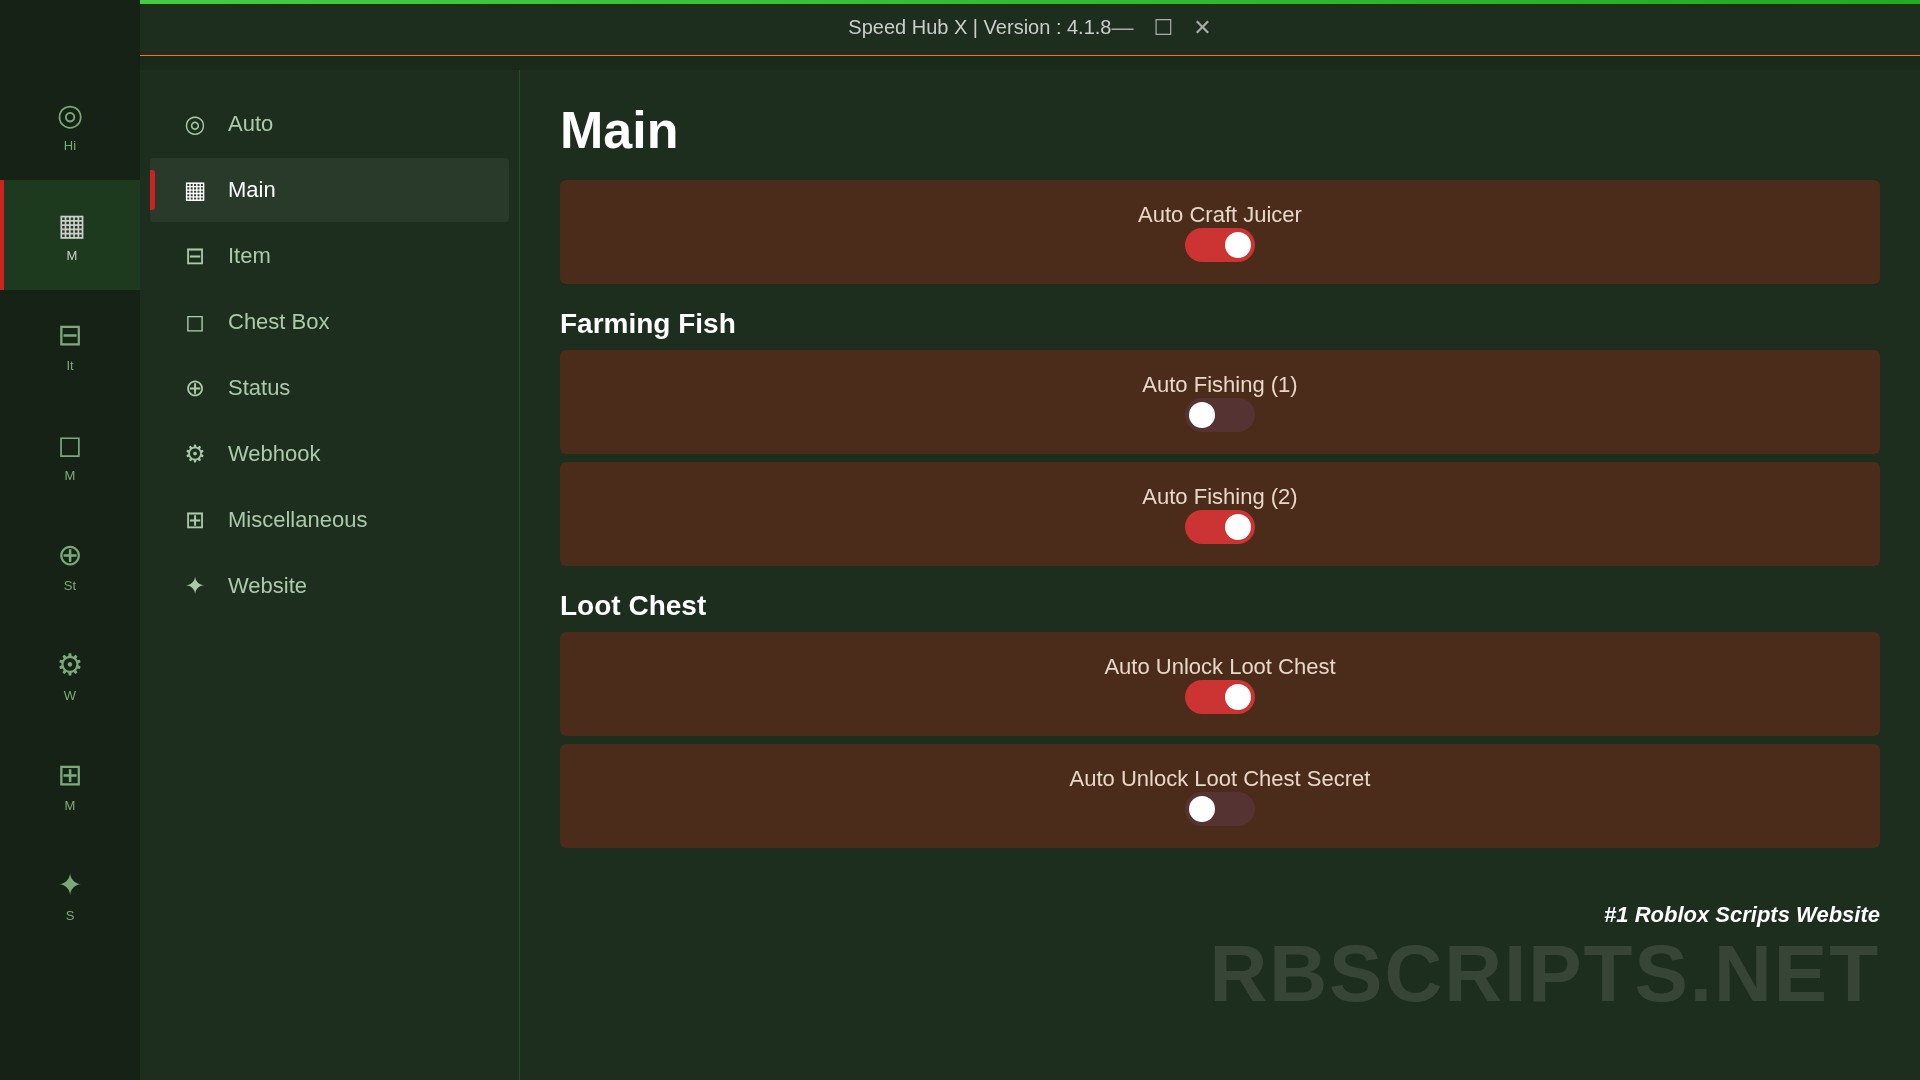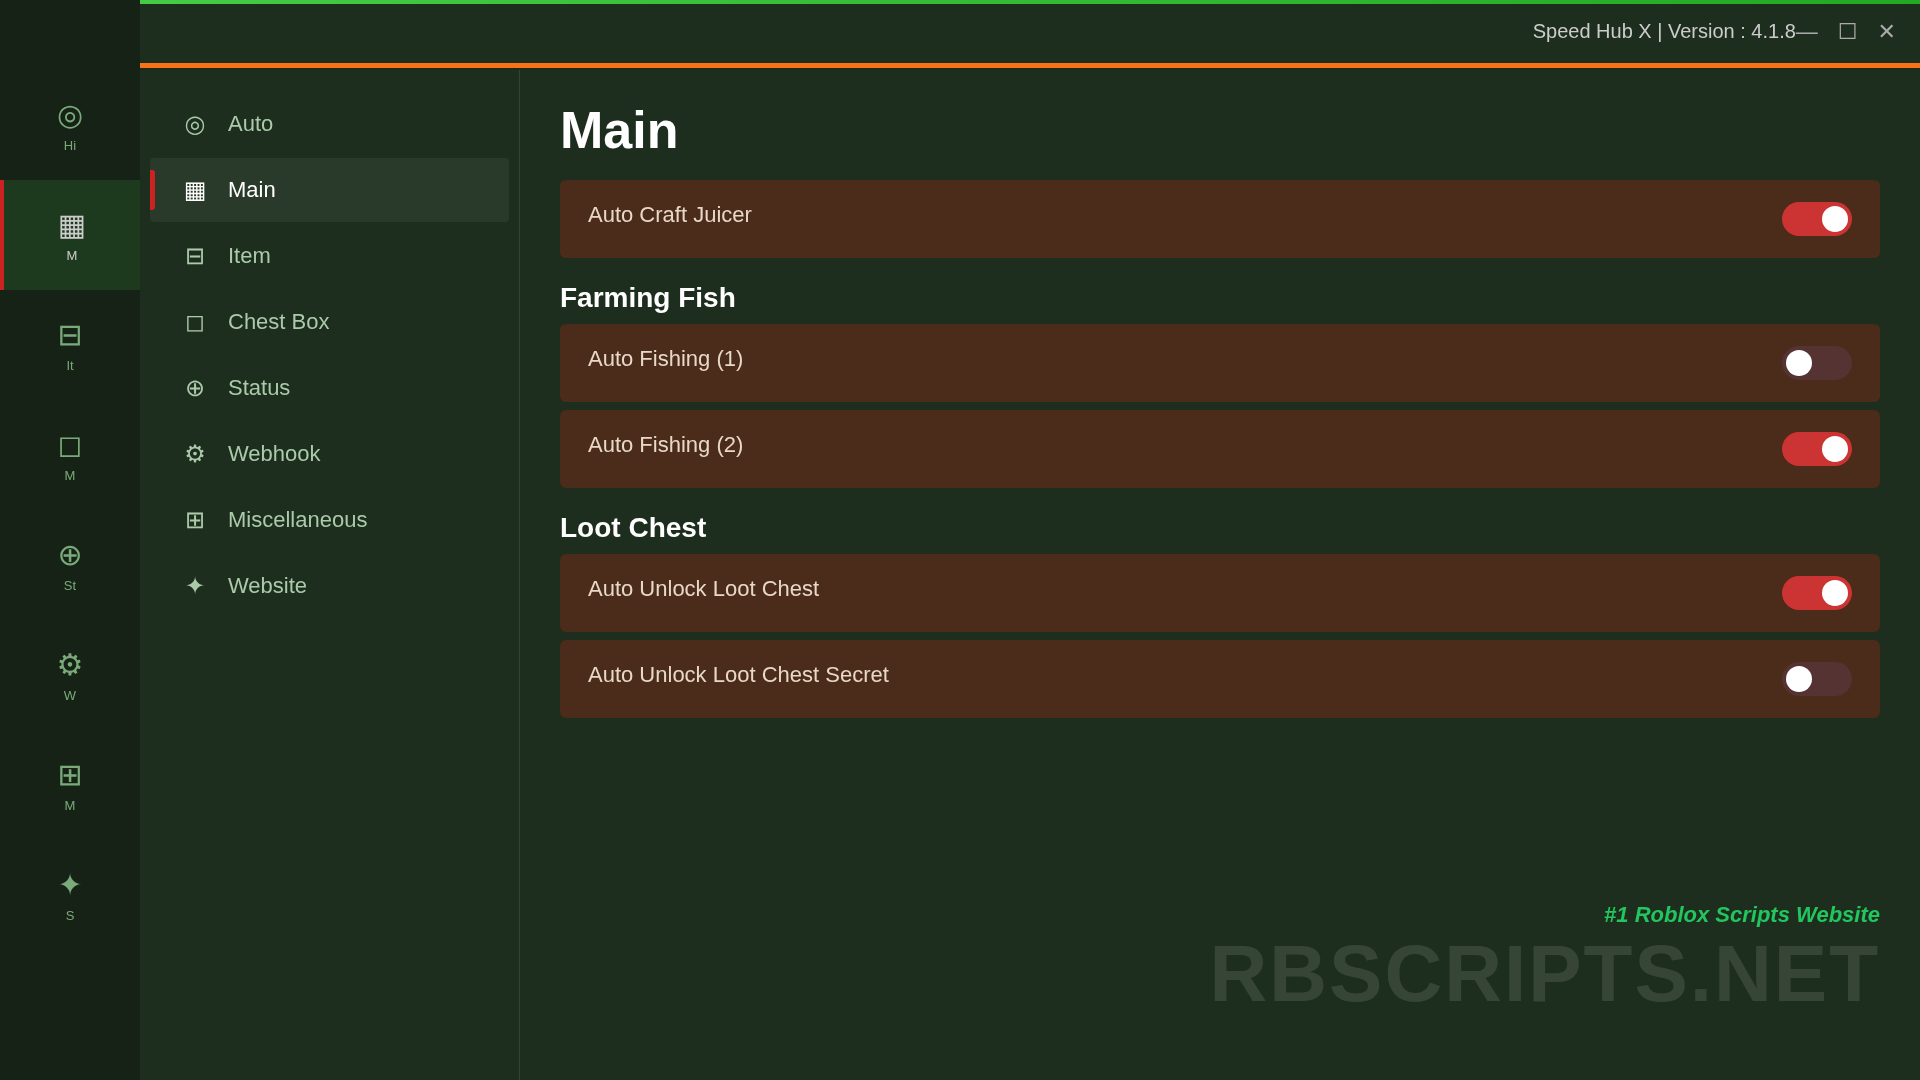--- a/index.html
+++ b/index.html
@@ -9,26 +9,26 @@
       background: #1a2a1a;
       font-family: 'Segoe UI', Arial, sans-serif;
       overflow: hidden;
       position: relative;
     }
 
     
     .title-bar {
       position: absolute;
       top: 0; left: 140px; right: 0;
-      height: 68px;
+      height: 56px;
       background: #1e2e1e;
-      border-bottom: 5px solid #f97316;
-      display: flex;
-      align-items: center;
-      justify-content: flex-end;
+      border-bottom: 1px solid #f97316;
+      display: flex;
+      align-items: center;
+      justify-content: center;
       padding: 0 24px;
       z-index: 10;
     }
     .title-bar-title {
       color: #ccc;
       font-size: 20px;
       font-weight: 400;
     }
     .title-bar-controls {
       display: flex;
@@ -169,25 +169,27 @@
       font-weight: 700;
       color: #ffffff;
       margin: 24px 0 10px 0;
     }
 
     
     .feature-row {
       background: rgba(120, 40, 20, 0.5);
       border-radius: 6px;
       display: flex;
+      align-items: center;
       justify-content: space-between;
       padding: 22px 28px;
       margin-bottom: 8px;
       position: relative;
       overflow: hidden;
+      flex-direction: column;
     }
     .feature-label {
       font-size: 22px;
       color: #e8d8c8;
       font-weight: 400;
     }
 
     
     .toggle {
       width: 70px;
@@ -218,21 +220,21 @@
 
     
     .watermark {
       position: absolute;
       bottom: 60px;
       right: 40px;
       text-align: right;
       pointer-events: none;
     }
     .watermark-top {
-      color: #22c55e;
+      color: #ffffff;
       font-size: 22px;
       font-weight: 700;
       font-style: italic;
     }
     .watermark-main {
       color: rgba(200,200,200,0.15);
       font-size: 80px;
       font-weight: 900;
       letter-spacing: 2px;
     }

